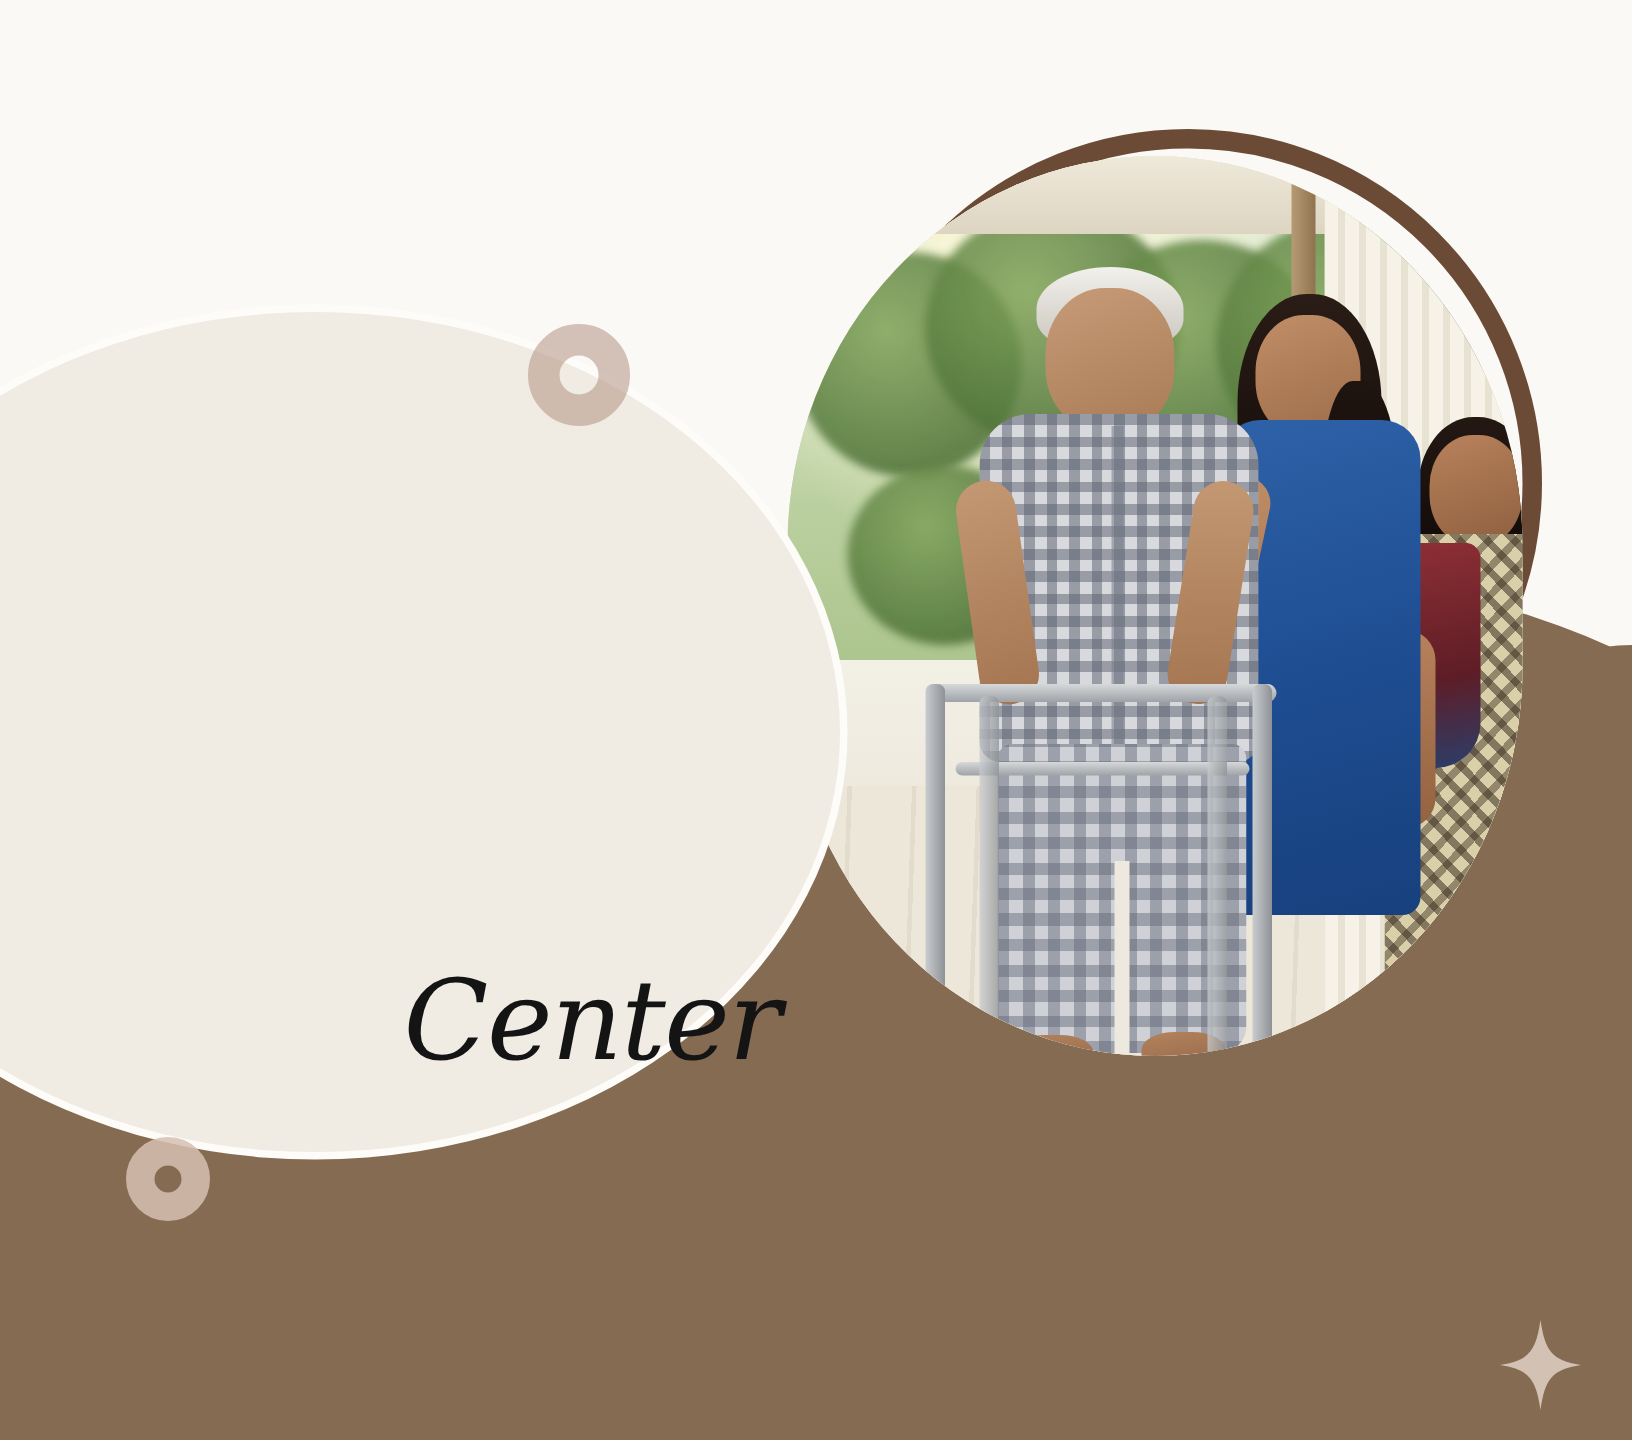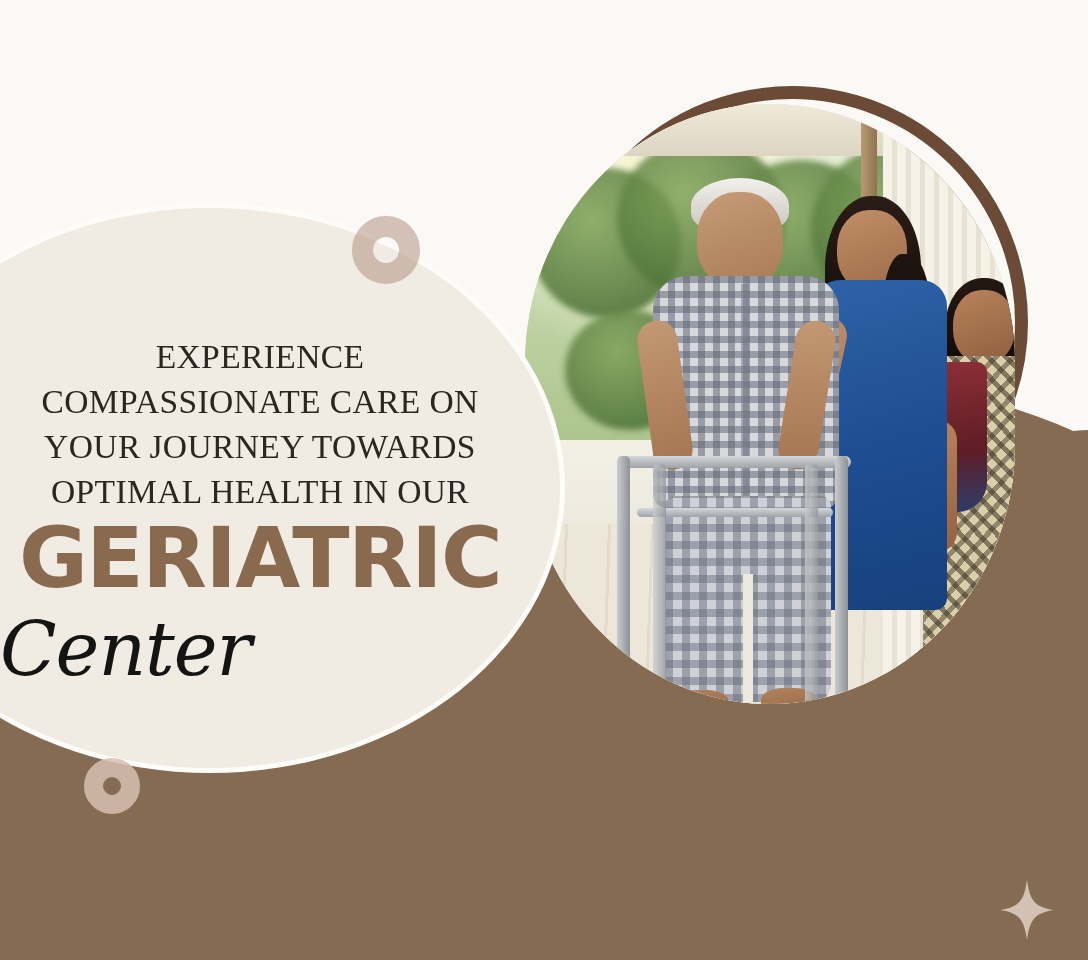--- a/index.html
+++ b/index.html
@@ -222,23 +222,23 @@
     letter-spacing:-1px;
     line-height:1;
     white-space:nowrap;
   }
   .headline-1 { top:516px; font-size:84px; letter-spacing:-1.5px; }
   .headline-2 { top:592px; font-size:64px; letter-spacing:-.6px; }
 
   .script-word {
     position:absolute;
     left:0;
-    top:612px;
+    top:644px;
     width:520px;
-    text-align:left;
+    text-align:right;
     font-family:"DejaVu Serif", serif;
     font-style:italic;
     font-size:74px;
     color:#141414;
     letter-spacing:-1px;
     line-height:1;
     white-space:nowrap;
   }
 </style>
 </head>
@@ -308,24 +308,17 @@
 
   <div class="ring ring-top"></div>
   <div class="ring ring-bottom"></div>
 
   <div class="sparkle">
     <svg width="54" height="60" viewBox="0 0 54 60" aria-hidden="true">
       <path d="M27 0 C30 20 34 27 54 30 C34 33 30 40 27 60 C24 40 20 33 0 30 C20 27 24 20 27 0 Z" fill="#D3C2B4"></path>
     </svg>
   </div>
 
-  <div class="tagline">
-    <div>EXPERIENCE</div>
-    <div>COMPASSIONATE CARE ON</div>
-    <div>YOUR JOURNEY TOWARDS</div>
-    <div>OPTIMAL HEALTH IN OUR</div>
-  </div>
-
-  <div class="headline headline-1">GERIATRIC</div>
+
 
   <div class="script-word">Center</div>
 
 </div>
 
 </body></html>

